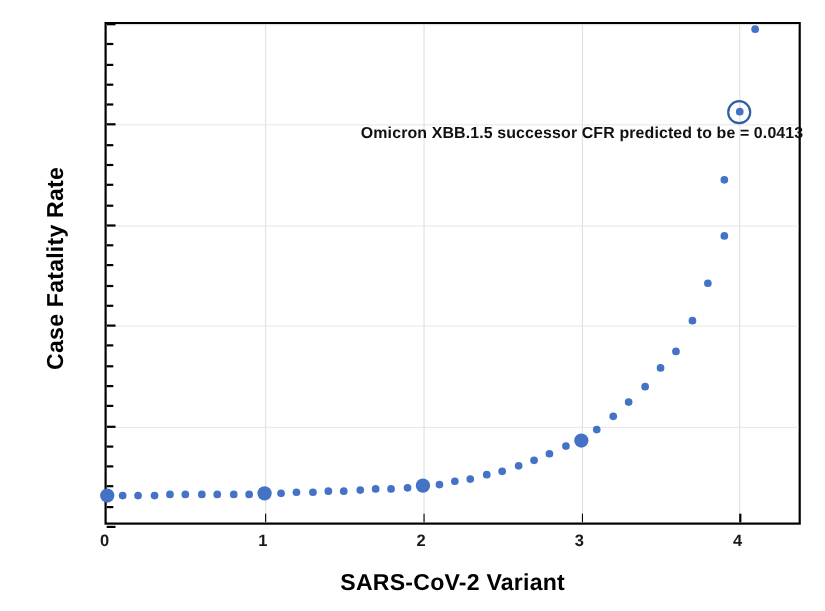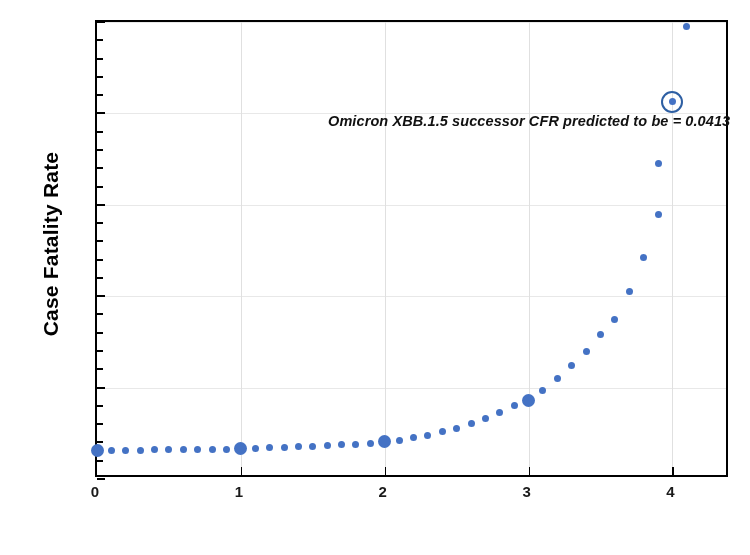--- a/index.html
+++ b/index.html
@@ -56,21 +56,20 @@
   
   .plot-area {
     position: absolute;
     left: 95px;
     top: 20px;
     width: 633px;
     height: 457px;
     background: #ffffff;
     border: 2.5px solid #000000;
     box-sizing: border-box;
-    font-style: italic;
   }
 
   .gridline-h {
     position: absolute;
     left: 0;
     width: 100%;
     height: 1px;
     background: #e8e8e8;
   }
   .gridline-v {
@@ -270,14 +269,15 @@
   </div>
 
   <div id="x-tick-labels">
       <div class="xlabel" style="left: 95px;">0</div>
       <div class="xlabel" style="left: 238.864px;">1</div>
       <div class="xlabel" style="left: 382.727px;">2</div>
       <div class="xlabel" style="left: 526.591px;">3</div>
       <div class="xlabel" style="left: 670.455px;">4</div>
     </div>
 
+  <div class="x-axis-title">SARS-CoV-2 Variant</div>
 
 </div>
 
 </body></html>

